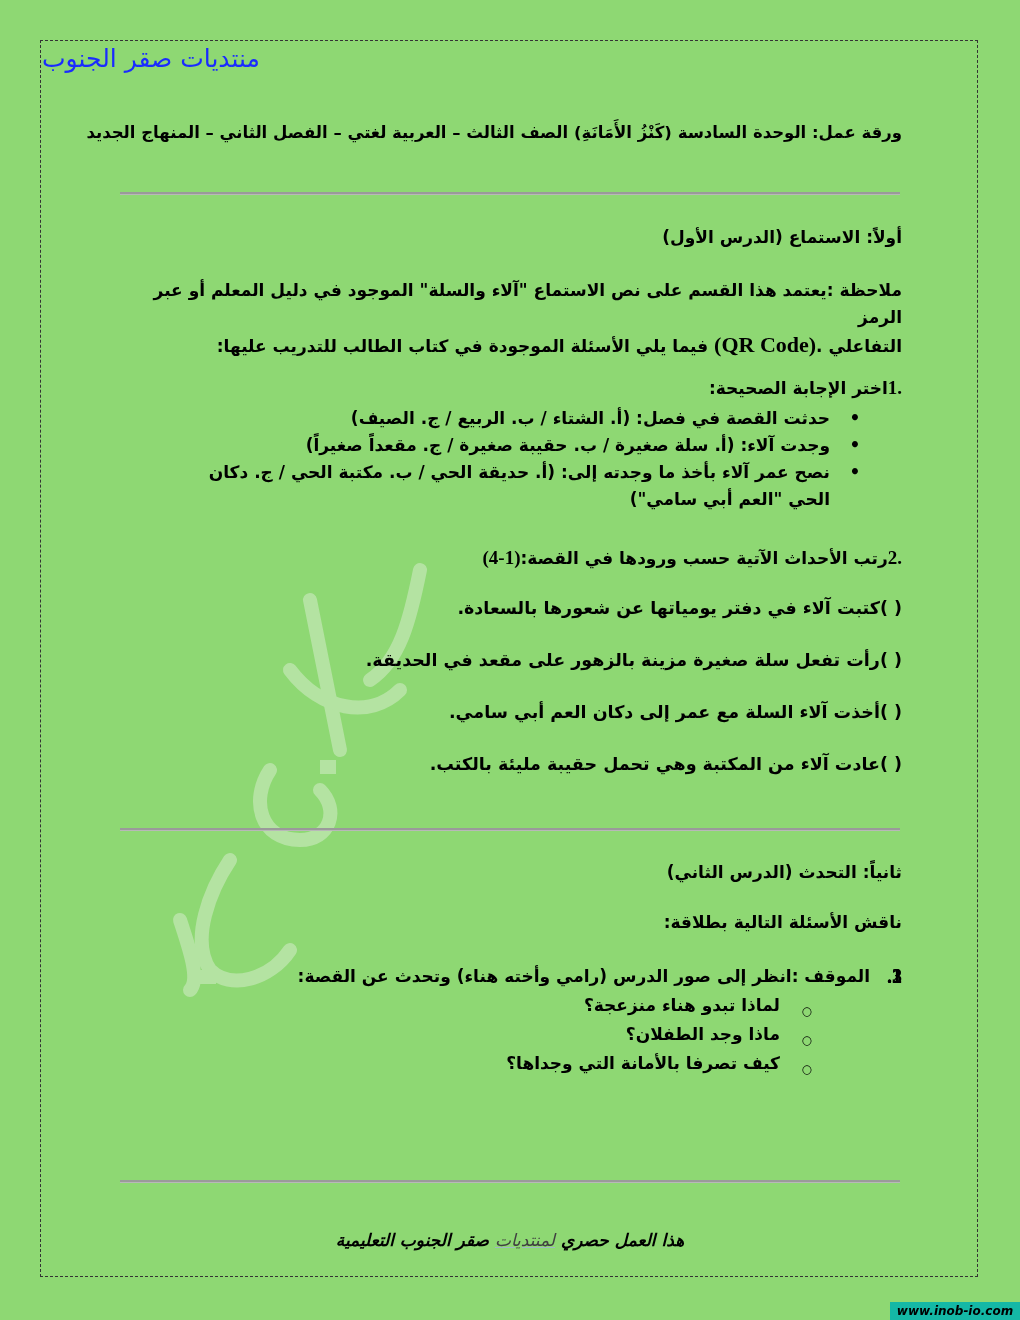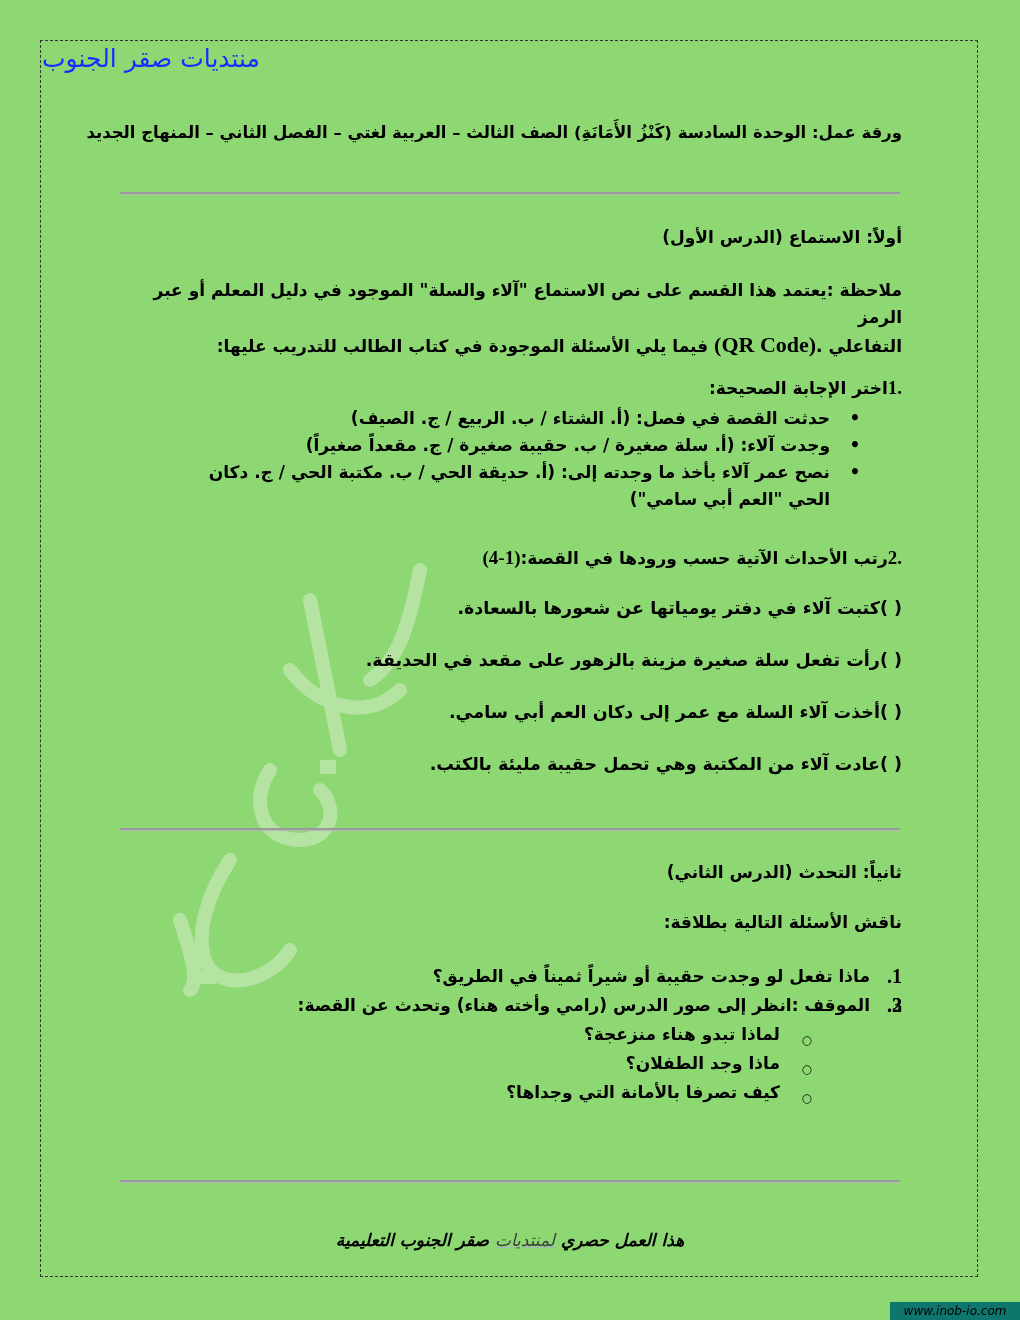--- a/index.html
+++ b/index.html
@@ -157,24 +157,24 @@
       font-weight: normal;
       text-decoration: underline;
       text-decoration-color: #9fb7c4;
     }
     .website {
       position: absolute;
       right: 0;
       bottom: 0;
       width: 130px;
       height: 18px;
-      background: #0f766e;
+      background: #14b8a6;
       font-family: "DejaVu Sans", sans-serif;
       font-style: italic;
-      font-weight: normal;
+      font-weight: bold;
       font-size: 12px;
       line-height: 18px;
       text-align: center;
       color: #000;
     }
     .watermark {
       position: absolute;
       left: 170px;
       top: 560px;
       width: 300px;
@@ -238,21 +238,21 @@
 <div class="order-item" style="top:650px;"><span>( )</span><span>رأت تفعل سلة صغيرة مزينة بالزهور على مقعد في الحديقة.</span></div>
 <div class="order-item" style="top:702px;"><span>( )</span><span>أخذت آلاء السلة مع عمر إلى دكان العم أبي سامي.</span></div>
 <div class="order-item" style="top:754px;"><span>( )</span><span>عادت آلاء من المكتبة وهي تحمل حقيبة مليئة بالكتب.</span></div>
 
 <div class="sep" style="top:828px;"></div>
 
 <div class="p" style="top:861px;">ثانياً: التحدث (الدرس الثاني)</div>
 <div class="p" style="top:911px;">ناقش الأسئلة التالية بطلاقة:</div>
 
 <ul class="numlist" style="top:962px;">
-  <li><span class="num">1.</span><span>ماذا تفعل لو وجدت حقيبة أو شيراً ثميناً في الطريق؟</span></li>
+  <li><span class="num">1.</span></li>
   <li><span class="num">2.</span></li>
   <li><span class="num">3.</span><span>الموقف :انظر إلى صور الدرس (رامي وأخته هناء) وتحدث عن القصة:</span>
     <ul class="sublist">
       <li><span class="circ">○</span><span>لماذا تبدو هناء منزعجة؟</span></li>
       <li><span class="circ">○</span><span>ماذا وجد الطفلان؟</span></li>
       <li><span class="circ">○</span><span>كيف تصرفا بالأمانة التي وجداها؟</span></li>
     </ul>
   </li>
 </ul>
 

